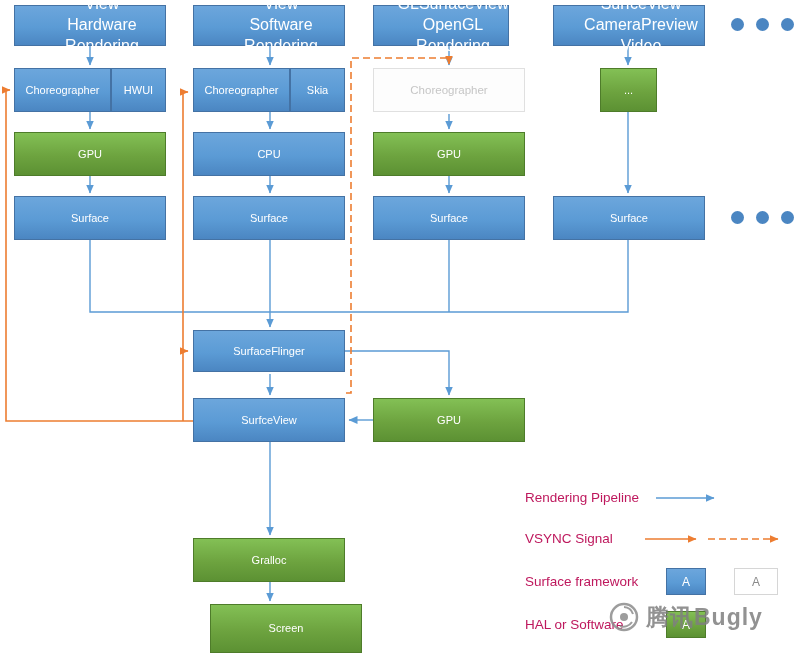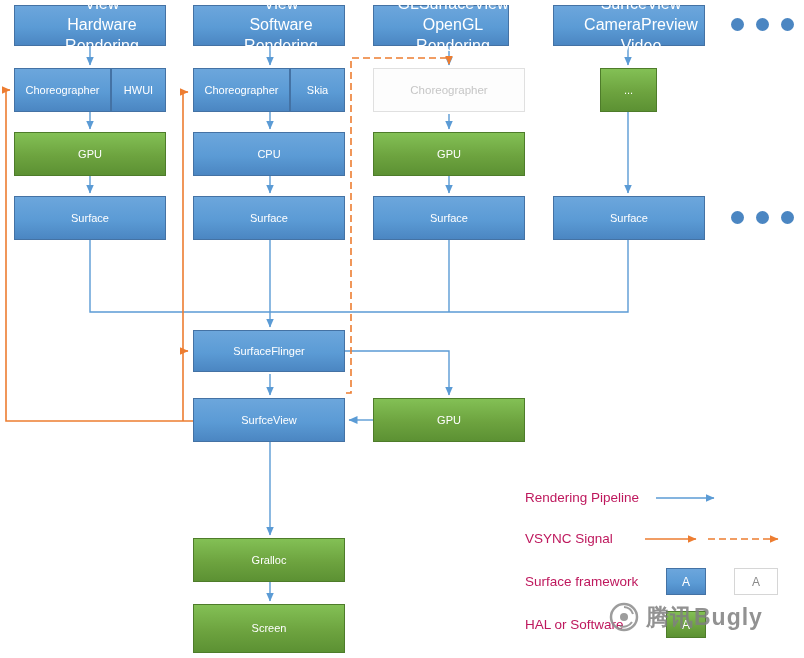--- a/index.html
+++ b/index.html
@@ -122,21 +122,21 @@
   <div class="dots" style="left:731px;top:211px">
     <div class="dot"></div>
     <div class="dot"></div>
     <div class="dot"></div>
   </div>
 
   <div class="box blue" style="left:193px;top:330px;width:152px;height:42px">SurfaceFlinger</div>
   <div class="box blue" style="left:193px;top:398px;width:152px;height:44px">SurfceView</div>
   <div class="box green" style="left:373px;top:398px;width:152px;height:44px">GPU</div>
   <div class="box green" style="left:193px;top:538px;width:152px;height:44px">Gralloc</div>
-  <div class="box green" style="left:193px;top:604px;width:152px;height:49px">Screen</div>
+  <div class="box green" style="left:210px;top:604px;width:152px;height:49px">Screen</div>
 
   <div class="legend-label" style="left:525px;top:490px">Rendering Pipeline</div>
   <div class="legend-label" style="left:525px;top:531px">VSYNC Signal</div>
   <div class="legend-label" style="left:525px;top:574px">Surface framework</div>
   <div class="legend-label" style="left:525px;top:617px">HAL or Software</div>
 
   <div class="lg-box blue" style="left:666px;top:568px">A</div>
   <div class="lg-box lg-white" style="left:734px;top:568px;width:44px">A</div>
   <div class="lg-box green" style="left:666px;top:611px">A</div>
 

